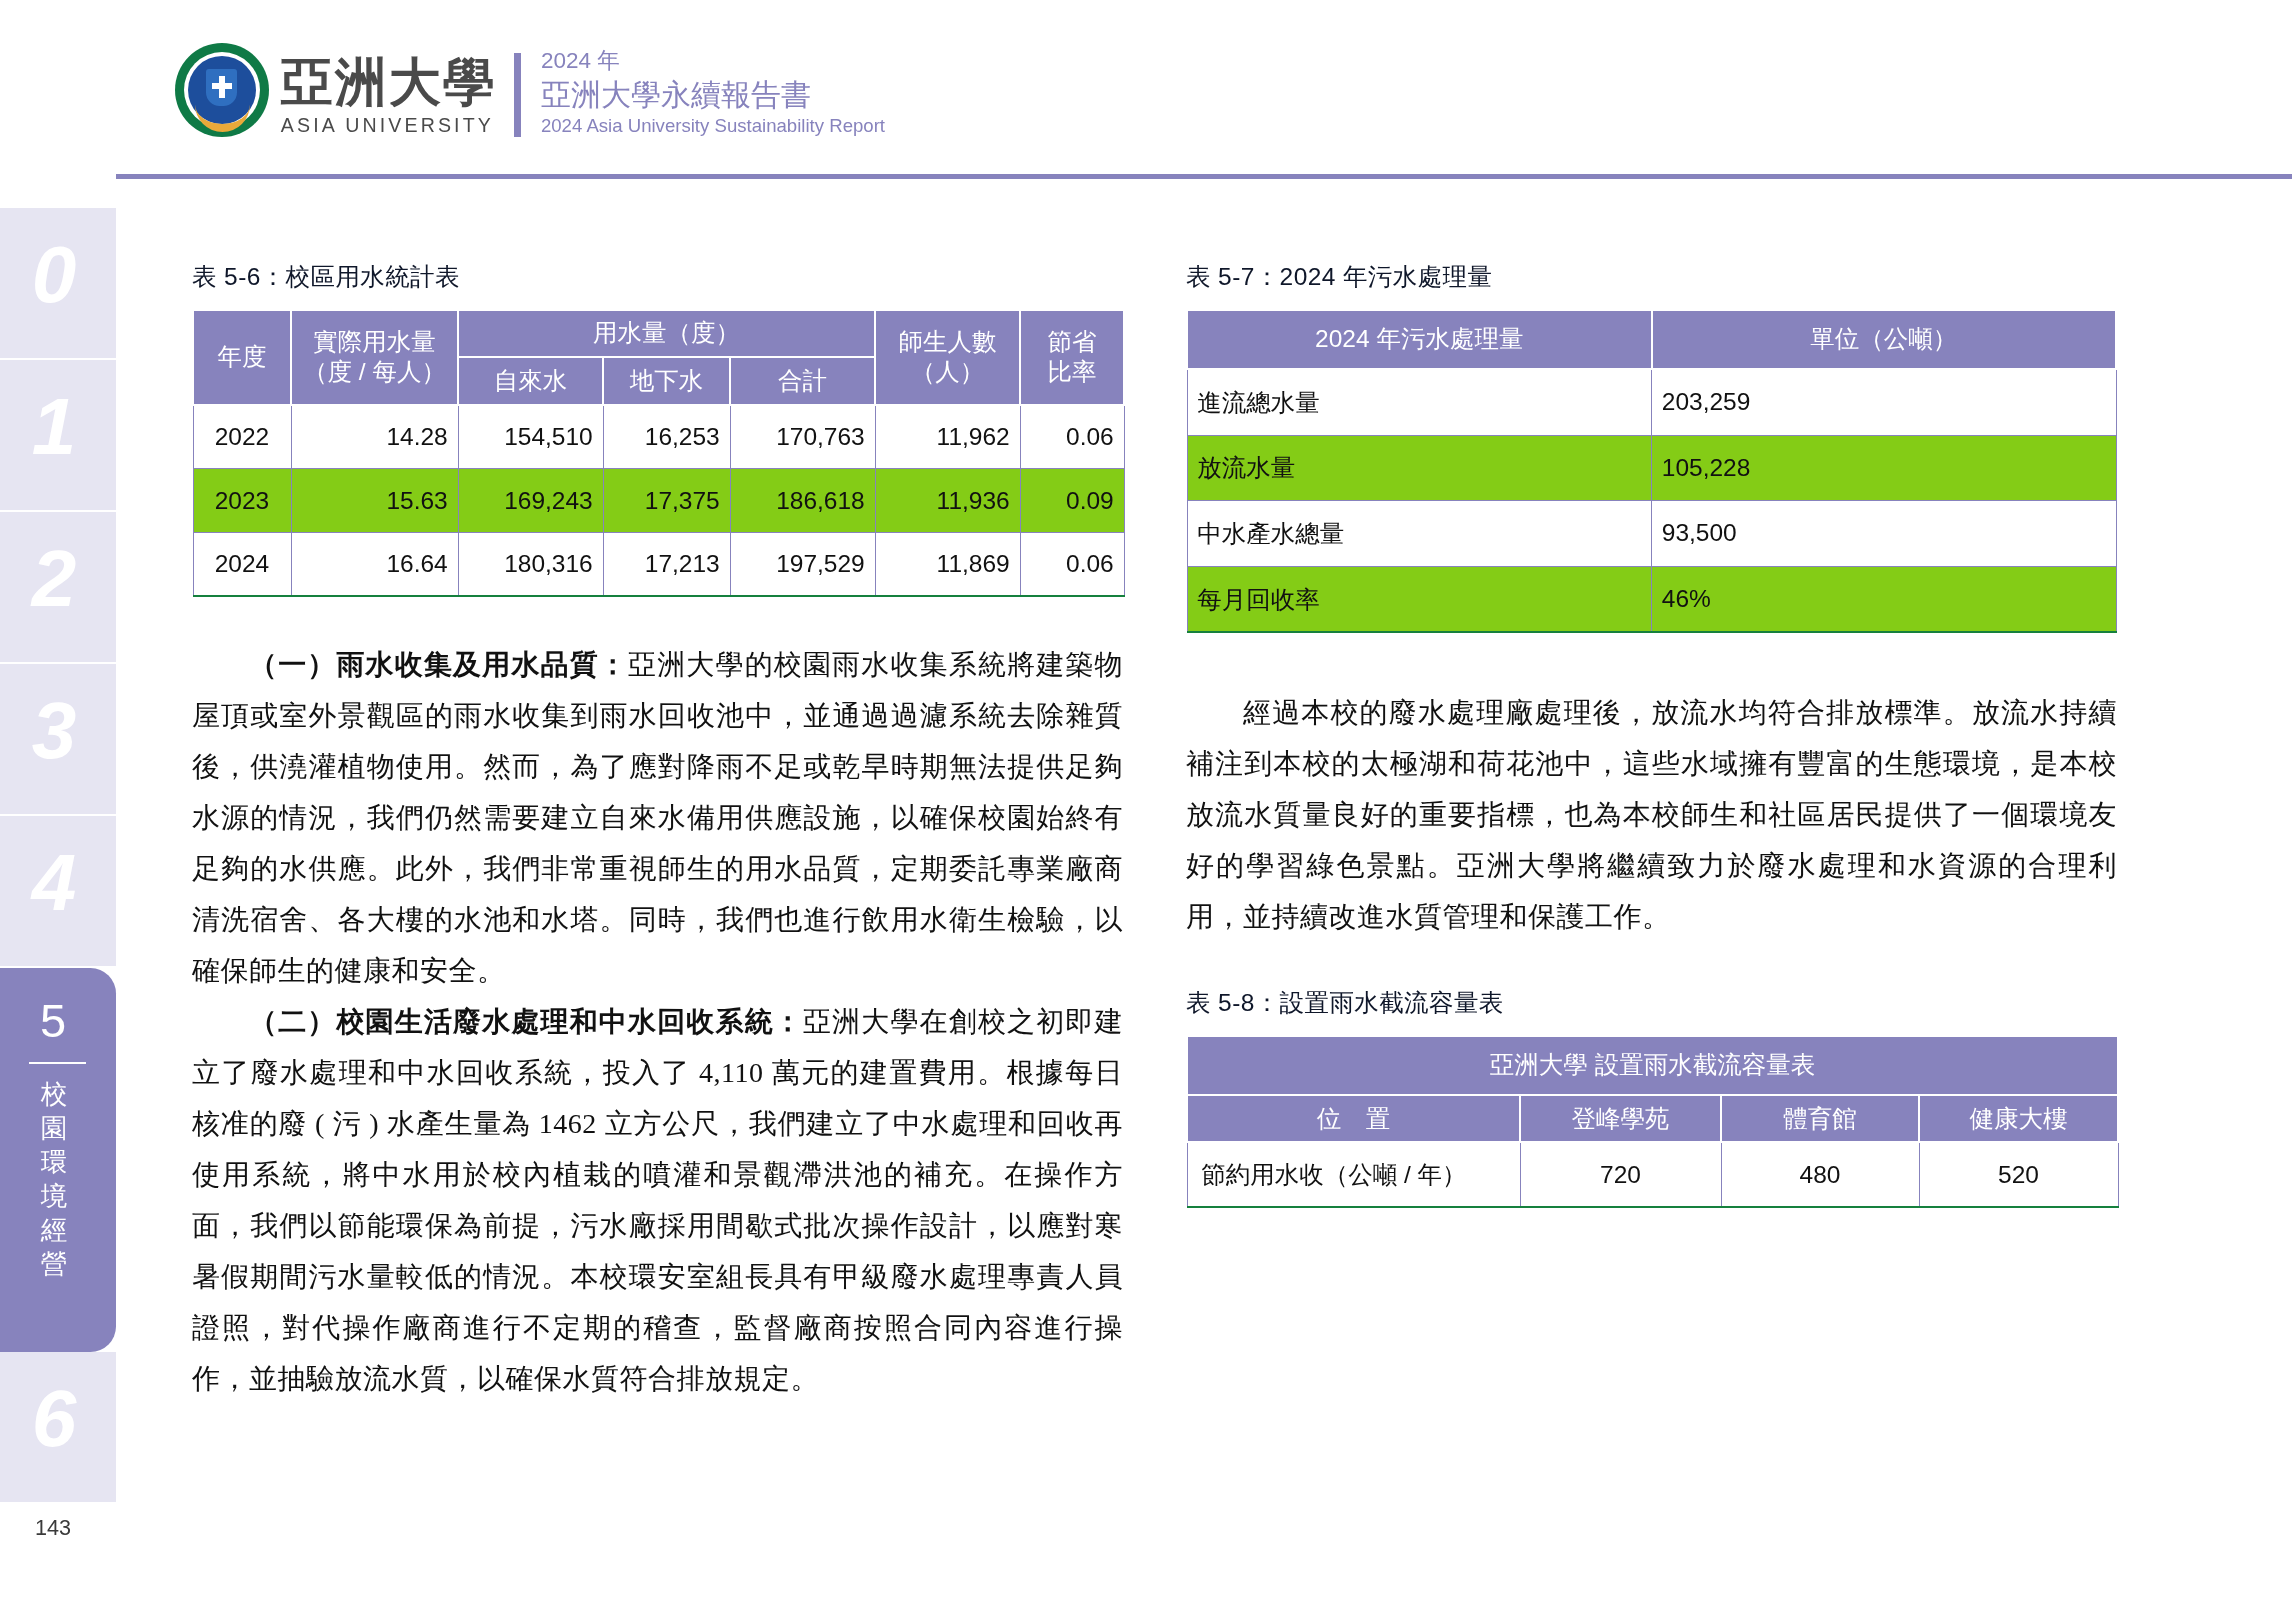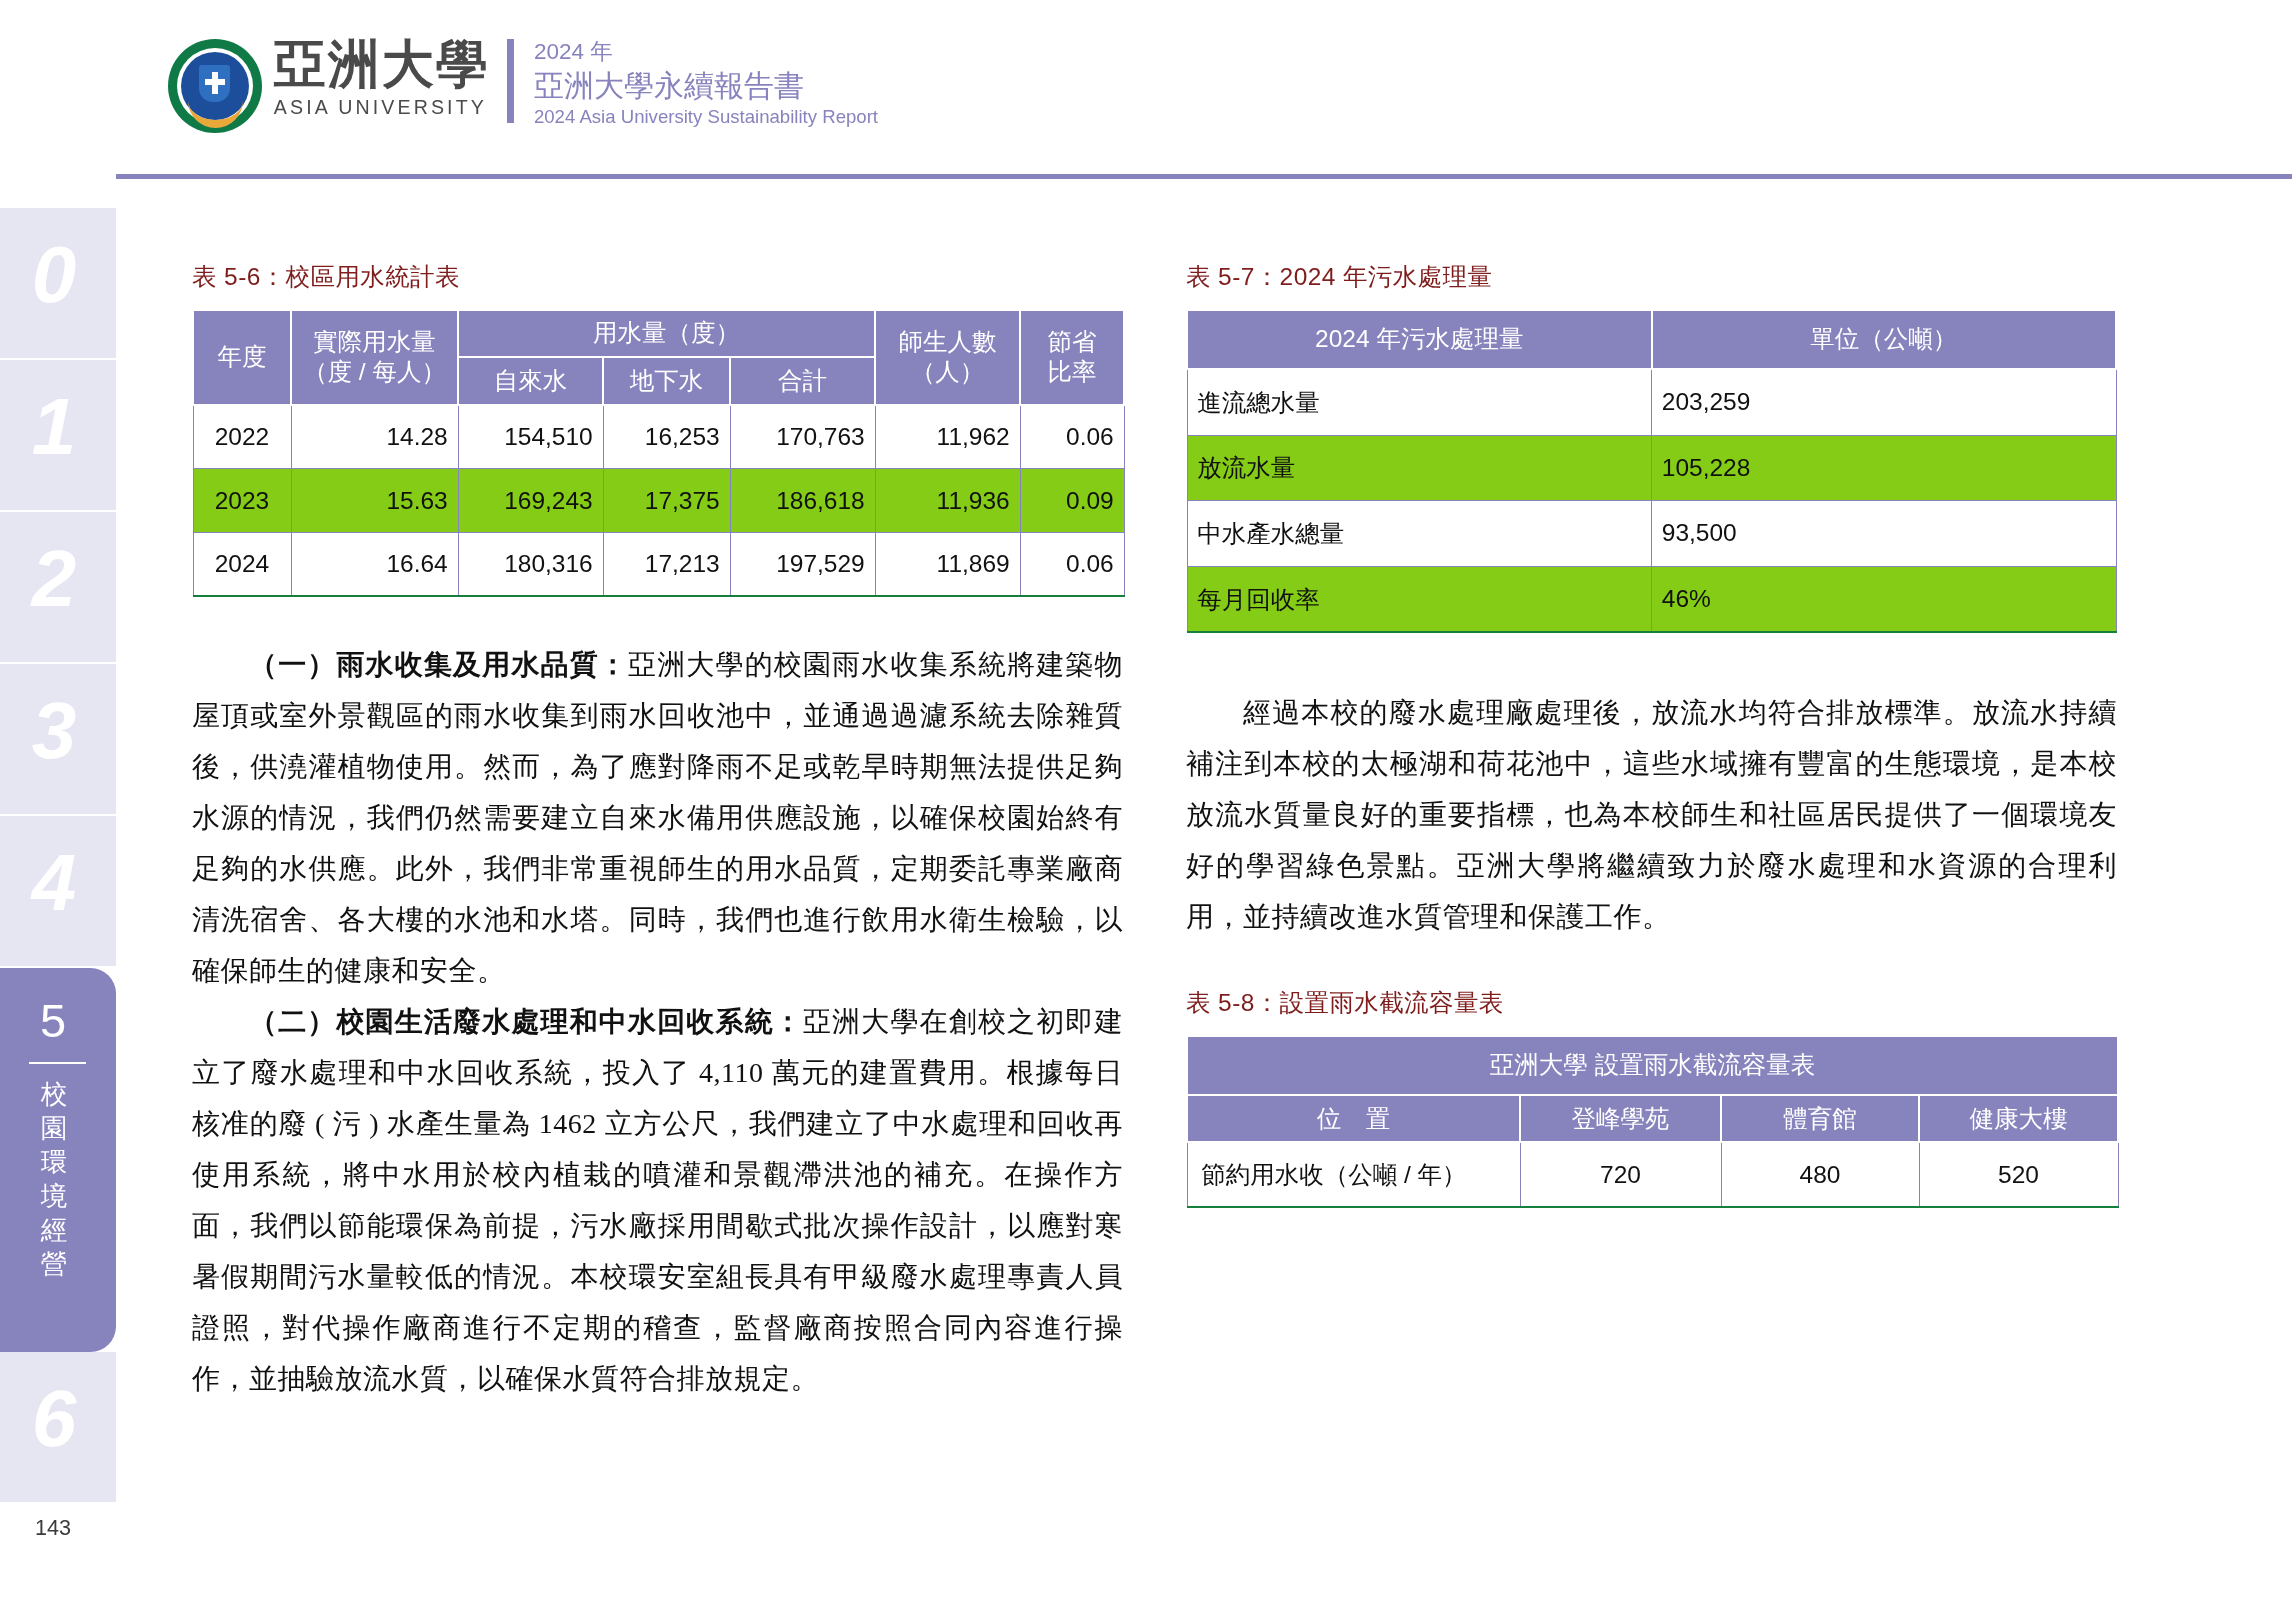--- a/index.html
+++ b/index.html
@@ -87,25 +87,25 @@
     left: 35px;
     top: 1515px;
     font-family: "Liberation Sans", sans-serif;
     font-size: 21.6px;
     color: #3a3a3a;
   }
 
   
   #header {
     position: absolute;
-    left: 168px;
+    left: 175px;
     top: 39px;
     height: 98px;
     display: flex;
-    align-items: flex-start;
+    align-items: flex-end;
   }
   #logo-mark {
     width: 94px;
     height: 94px;
     position: relative;
     flex: none;
   }
   #logo-mark .ring {
     position: absolute;
     inset: 0;
@@ -208,21 +208,21 @@
     position: absolute;
     top: 260px;
     width: 931px;
   }
   #col-left  { left: 192px; }
   #col-right { left: 1186px; }
 
   .table-caption {
     font-family: "Liberation Sans", sans-serif;
     font-size: 24.5px;
-    color: #7f1d1d;
+    color: #0f172a;
     margin-bottom: 15.7px;
     letter-spacing: 0.4px;
   }
 
   table.dt {
     border-collapse: collapse;
     width: 100%;
     font-family: "Liberation Sans", sans-serif;
     table-layout: fixed;
   }

